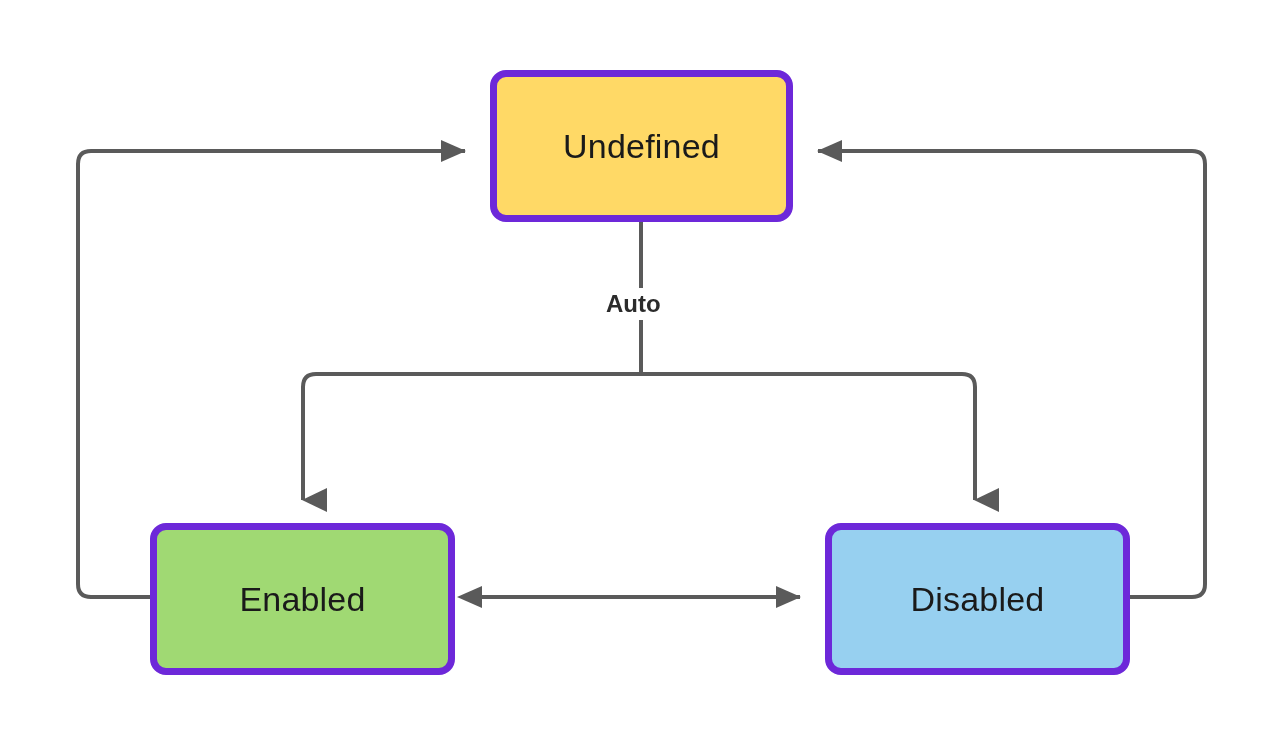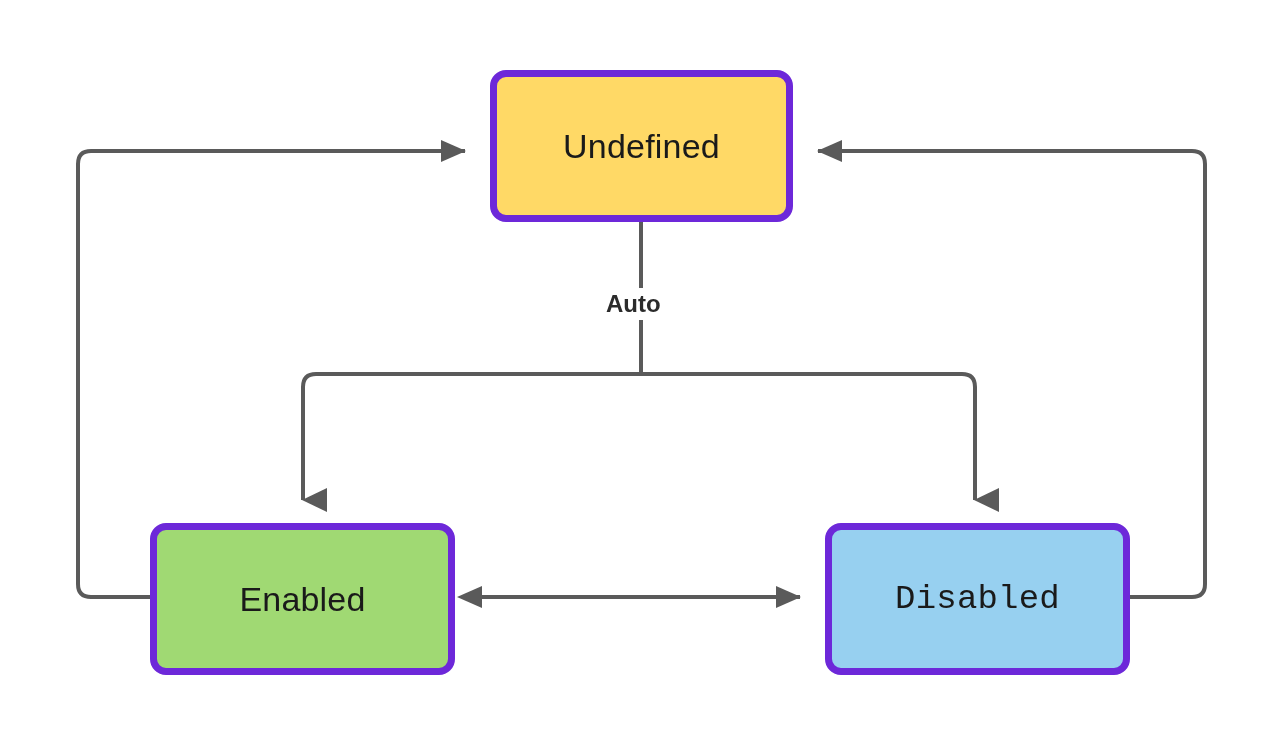--- a/index.html
+++ b/index.html
@@ -45,21 +45,20 @@
     left: 150px;
     top: 523px;
     width: 305px;
     height: 152px;
   }
   #node-disabled {
     left: 825px;
     top: 523px;
     width: 305px;
     height: 152px;
-    font-family: Liberation Mono, monospace;
   }
   .edge-label {
     position: absolute;
     font-family: "Liberation Sans", sans-serif;
     font-weight: bold;
     font-size: 24px;
     color: #2b2b2b;
     background: #ffffff;
     padding: 2px 8px;
     white-space: nowrap;

